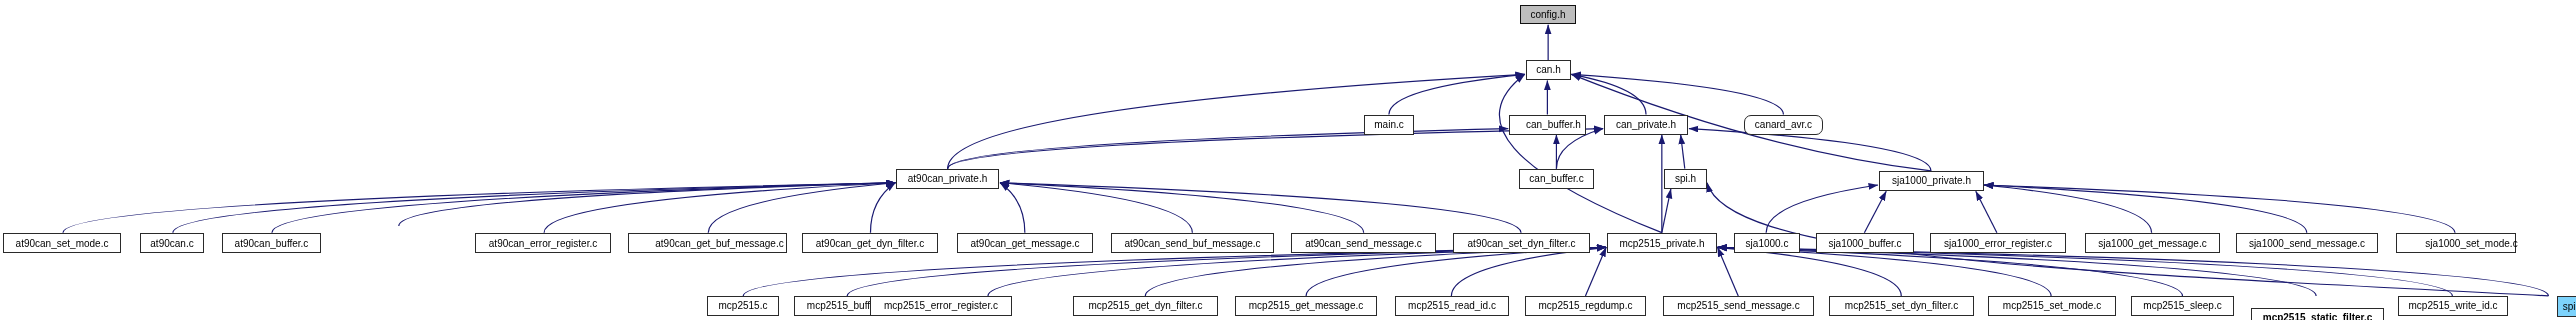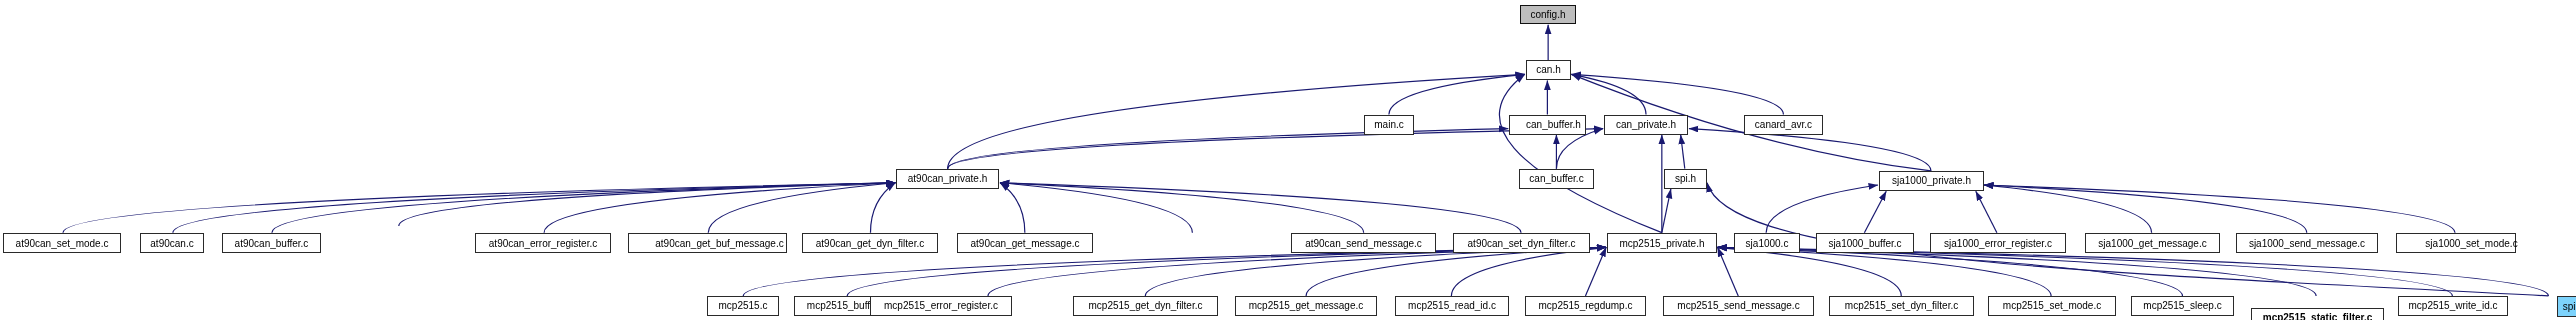--- a/index.html
+++ b/index.html
@@ -81,32 +81,33 @@
       <path d="M3075,393 Q3075,351.036 2280,328.44" fill="none" stroke="#191970" stroke-width="1.6" marker-end="url(#arr)"></path>
       <path d="M3256,393 Q3256,351.036 2280,328.44" fill="none" stroke="#191970" stroke-width="1.6" marker-end="url(#arr)"></path>
       <path d="M3383.5,393 Q3383.5,351.036 2280,328.44" fill="none" stroke="#191970" stroke-width="1.6" marker-end="url(#arr)"></path>
       <path d="M3383.5,393 C2750,360 2295,345 2266,242.72" fill="none" stroke="#191970" stroke-width="1.6" marker-end="url(#arr)"></path>
     </svg>
 <div class="node selected" style="left: 1520px; top: 4.5px; width: 56px; height: 19.6px; background: rgb(189, 189, 189); border-color: rgb(17, 17, 17);">config.h</div>
     <div class="node" style="left: 1526px; top: 60px; width: 45px; height: 19.6px; background: rgb(255, 255, 255); border-color: rgb(42, 42, 42);">can.h</div>
     <div class="node" style="left: 1364px; top: 115px; width: 50px; height: 19.6px; background: rgb(255, 255, 255); border-color: rgb(42, 42, 42);">main.c</div>
     <div class="node" style="left: 1509px; top: 115px; width: 77px; height: 19.6px; background: rgb(255, 255, 255); border-color: rgb(42, 42, 42); padding-left: 12px;">can_buffer.h</div>
     <div class="node" style="left: 1604px; top: 115px; width: 84px; height: 19.6px; background: rgb(255, 255, 255); border-color: rgb(42, 42, 42);">can_private.h</div>
-    <div class="node" style="left: 1744px; top: 115px; width: 79px; height: 19.6px; background: rgb(255, 255, 255); border-color: rgb(42, 42, 42);">canard_avr.c</div>
+    <div class="node" style="left: 1744px; top: 115px; width: 79px; height: 19.6px; background: rgb(255, 255, 255); border-color: rgb(42, 42, 42); border-radius: 7px;">canard_avr.c</div>
     <div class="node" style="left: 896px; top: 169px; width: 103px; height: 19.6px; background: rgb(255, 255, 255); border-color: rgb(42, 42, 42);">at90can_private.h</div>
     <div class="node" style="left: 1519px; top: 169px; width: 75px; height: 19.6px; background: rgb(255, 255, 255); border-color: rgb(42, 42, 42);">can_buffer.c</div>
     <div class="node" style="left: 1664px; top: 169px; width: 43px; height: 19.6px; background: rgb(255, 255, 255); border-color: rgb(42, 42, 42);">spi.h</div>
     <div class="node" style="left: 1879px; top: 171px; width: 105px; height: 19.6px; background: rgb(255, 255, 255); border-color: rgb(42, 42, 42);">sja1000_private.h</div>
     <div class="node" style="left: 3px; top: 233px; width: 118px; height: 20.3px; background: rgb(255, 255, 255); border-color: rgb(42, 42, 42);">at90can_set_mode.c</div>
     <div class="node" style="left: 140px; top: 233px; width: 64px; height: 20.3px; background: rgb(255, 255, 255); border-color: rgb(42, 42, 42);">at90can.c</div>
     <div class="node" style="left: 222px; top: 233px; width: 99px; height: 20.3px; background: rgb(255, 255, 255); border-color: rgb(42, 42, 42);">at90can_buffer.c</div>
     <div class="node" style="left: 475px; top: 233px; width: 136px; height: 20.3px; background: rgb(255, 255, 255); border-color: rgb(42, 42, 42);">at90can_error_register.c</div>
     <div class="node" style="left: 628px; top: 233px; width: 159px; height: 20.3px; background: rgb(255, 255, 255); border-color: rgb(42, 42, 42); padding-left: 24px;">at90can_get_buf_message.c</div>
     <div class="node" style="left: 802px; top: 233px; width: 136px; height: 20.3px; background: rgb(255, 255, 255); border-color: rgb(42, 42, 42);">at90can_get_dyn_filter.c</div>
     <div class="node" style="left: 957px; top: 233px; width: 136px; height: 20.3px; background: rgb(255, 255, 255); border-color: rgb(42, 42, 42);">at90can_get_message.c</div>
+    <div class="node" style="left: 1111px; top: 233px; width: 163px; height: 20.3px; background: rgb(255, 255, 255); border-color: rgb(42, 42, 42);">at90can_send_buf_message.c</div>
     <div class="node" style="left: 1291px; top: 233px; width: 145px; height: 20.3px; background: rgb(255, 255, 255); border-color: rgb(42, 42, 42);">at90can_send_message.c</div>
     <div class="node" style="left: 1453px; top: 233px; width: 137px; height: 20.3px; background: rgb(255, 255, 255); border-color: rgb(42, 42, 42);">at90can_set_dyn_filter.c</div>
     <div class="node" style="left: 1607px; top: 233px; width: 110px; height: 20.3px; background: rgb(255, 255, 255); border-color: rgb(42, 42, 42);">mcp2515_private.h</div>
     <div class="node" style="left: 1734px; top: 233px; width: 66px; height: 20.3px; background: rgb(255, 255, 255); border-color: rgb(42, 42, 42);">sja1000.c</div>
     <div class="node" style="left: 1816px; top: 233px; width: 98px; height: 20.3px; background: rgb(255, 255, 255); border-color: rgb(42, 42, 42);">sja1000_buffer.c</div>
     <div class="node" style="left: 1930px; top: 233px; width: 136px; height: 20.3px; background: rgb(255, 255, 255); border-color: rgb(42, 42, 42);">sja1000_error_register.c</div>
     <div class="node" style="left: 2085px; top: 233px; width: 135px; height: 20.3px; background: rgb(255, 255, 255); border-color: rgb(42, 42, 42);">sja1000_get_message.c</div>
     <div class="node" style="left: 2236px; top: 233px; width: 142px; height: 20.3px; background: rgb(255, 255, 255); border-color: rgb(42, 42, 42);">sja1000_send_message.c</div>
     <div class="node" style="left: 2396px; top: 233px; width: 120px; height: 20.3px; background: rgb(255, 255, 255); border-color: rgb(42, 42, 42); padding-left: 31px;">sja1000_set_mode.c</div>
     <div class="node" style="left: 707px; top: 296px; width: 72px; height: 19.6px; background: rgb(255, 255, 255); border-color: rgb(42, 42, 42);">mcp2515.c</div>

